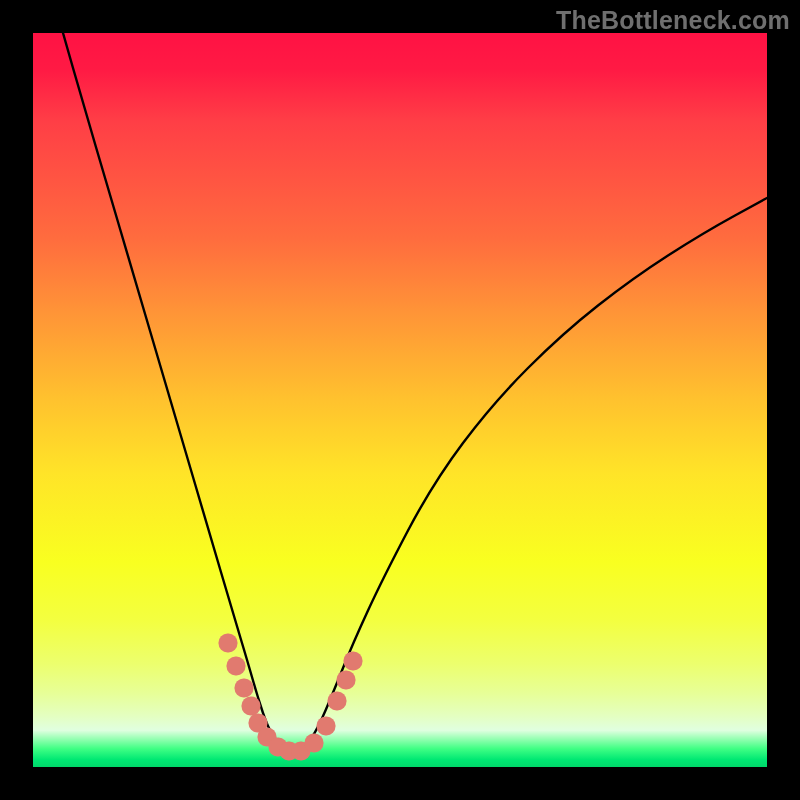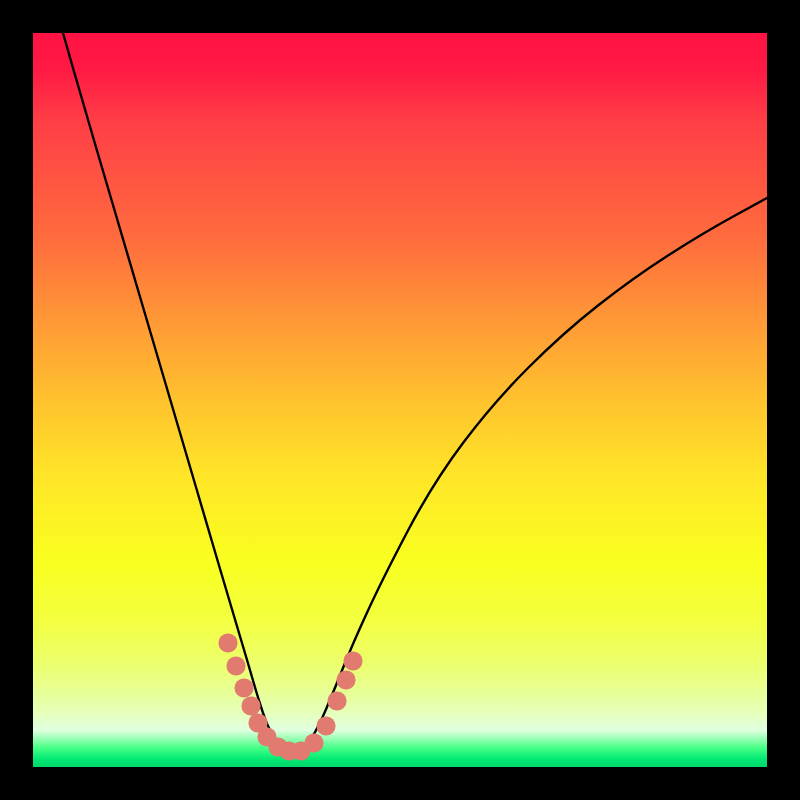--- a/index.html
+++ b/index.html
@@ -83,20 +83,21 @@
   .bead {
     fill: #e17a6f;
     stroke: none;
   }
 </style>
 </head>
 <body>
 
 <div class="stage">
 
+  <div class="watermark">TheBottleneck.com</div>
 
   <div class="plot">
     <div class="gradient"></div>
 
     <svg class="beads" viewBox="0 0 734 734" preserveAspectRatio="none">
       <g id="beads-group">
           <rect x="185.5" y="600.5" width="19" height="19" rx="9" ry="9" class="bead" fill="#e17a6f"></rect>
           <rect x="193.5" y="623.5" width="19" height="19" rx="9" ry="9" class="bead" fill="#e17a6f"></rect>
           <rect x="201.5" y="645.5" width="19" height="19" rx="9" ry="9" class="bead" fill="#e17a6f"></rect>
           <rect x="208.5" y="663.5" width="19" height="19" rx="9" ry="9" class="bead" fill="#e17a6f"></rect>

